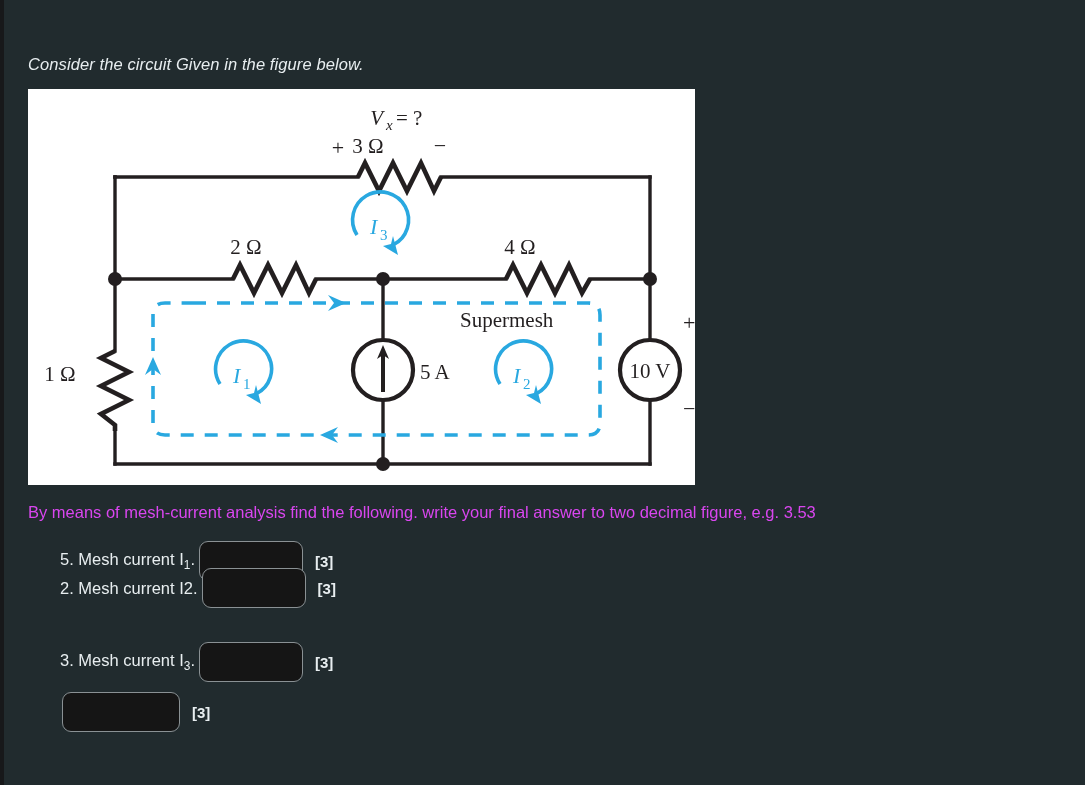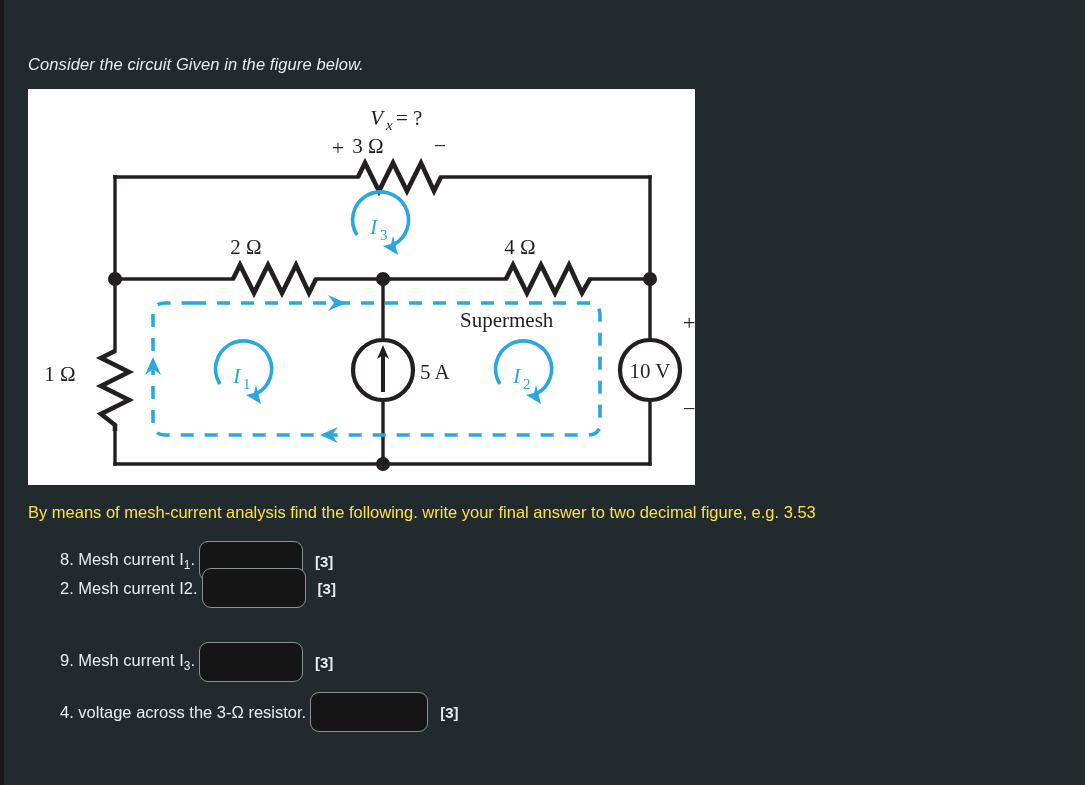--- a/index.html
+++ b/index.html
@@ -39,21 +39,21 @@
     background: #ffffff;
     overflow: hidden;
   }
   #figure svg { display: block; }
 
   #question-text {
     position: absolute;
     left: 28px;
     top: 503px;
     font-size: 16.5px;
-    color: #fde047;
+    color: #d946ef;
     white-space: nowrap;
   }
   .answer-row {
     position: absolute;
     display: flex;
     align-items: center;
     color: #e8eef0;
     font-size: 16.5px;
     white-space: nowrap;
   }
@@ -172,34 +172,33 @@
       <text x="495" y="300" font-size="15">2</text>
       <text x="342" y="145" font-size="22" font-style="italic">I</text>
       <text x="352" y="151" font-size="15">3</text>
     </g>
   </svg>
 </div>
 
 <div id="question-text">By means of mesh-current analysis find  the following. write your final answer to two decimal figure, e.g. 3.53</div>
 
 <div class="answer-row" style="left:60px; top:541px;">
-  <span class="answer-label"><span>8. Mesh current I</span><sub>1</sub><span>.</span></span>
+  <span class="answer-label"><span>5. Mesh current I</span><sub>1</sub><span>.</span></span>
   <input class="answer-input" type="text" value="" placeholder="" style="">
   <span class="marks">[3]</span>
 </div>
 
 <div class="answer-row" style="left:60px; top:568px;">
   <span class="answer-label">2. Mesh current I2.</span>
   <input class="answer-input" type="text" value="" placeholder="" style="">
   <span class="marks">[3]</span>
 </div>
 
 <div class="answer-row" style="left:60px; top:642px;">
-  <span class="answer-label"><span>9. Mesh current I</span><sub>3</sub><span>.</span></span>
+  <span class="answer-label"><span>3. Mesh current I</span><sub>3</sub><span>.</span></span>
   <input class="answer-input" type="text" value="" placeholder="" style="">
   <span class="marks">[3]</span>
 </div>
 
 <div class="answer-row" style="left:60px; top:692px;">
-  <span class="answer-label">4. voltage across the 3-Ω resistor.</span>
   <input class="answer-input wide" type="text" value="" placeholder="" style="">
   <span class="marks">[3]</span>
 </div>
 
 </body></html>

